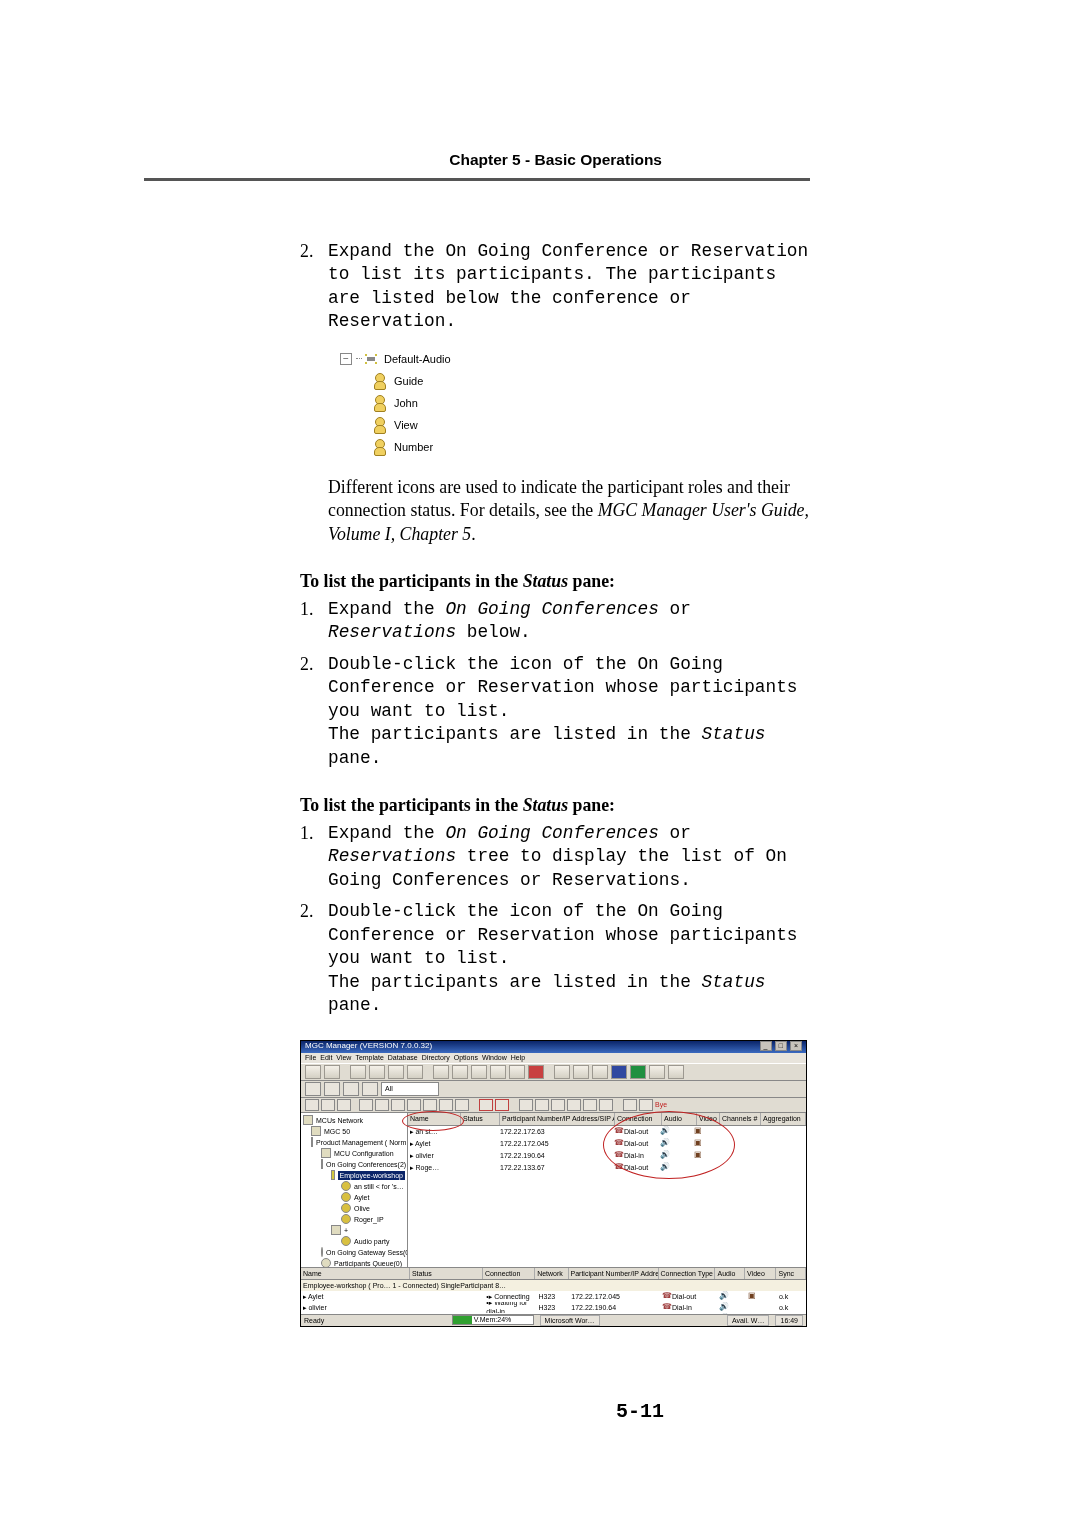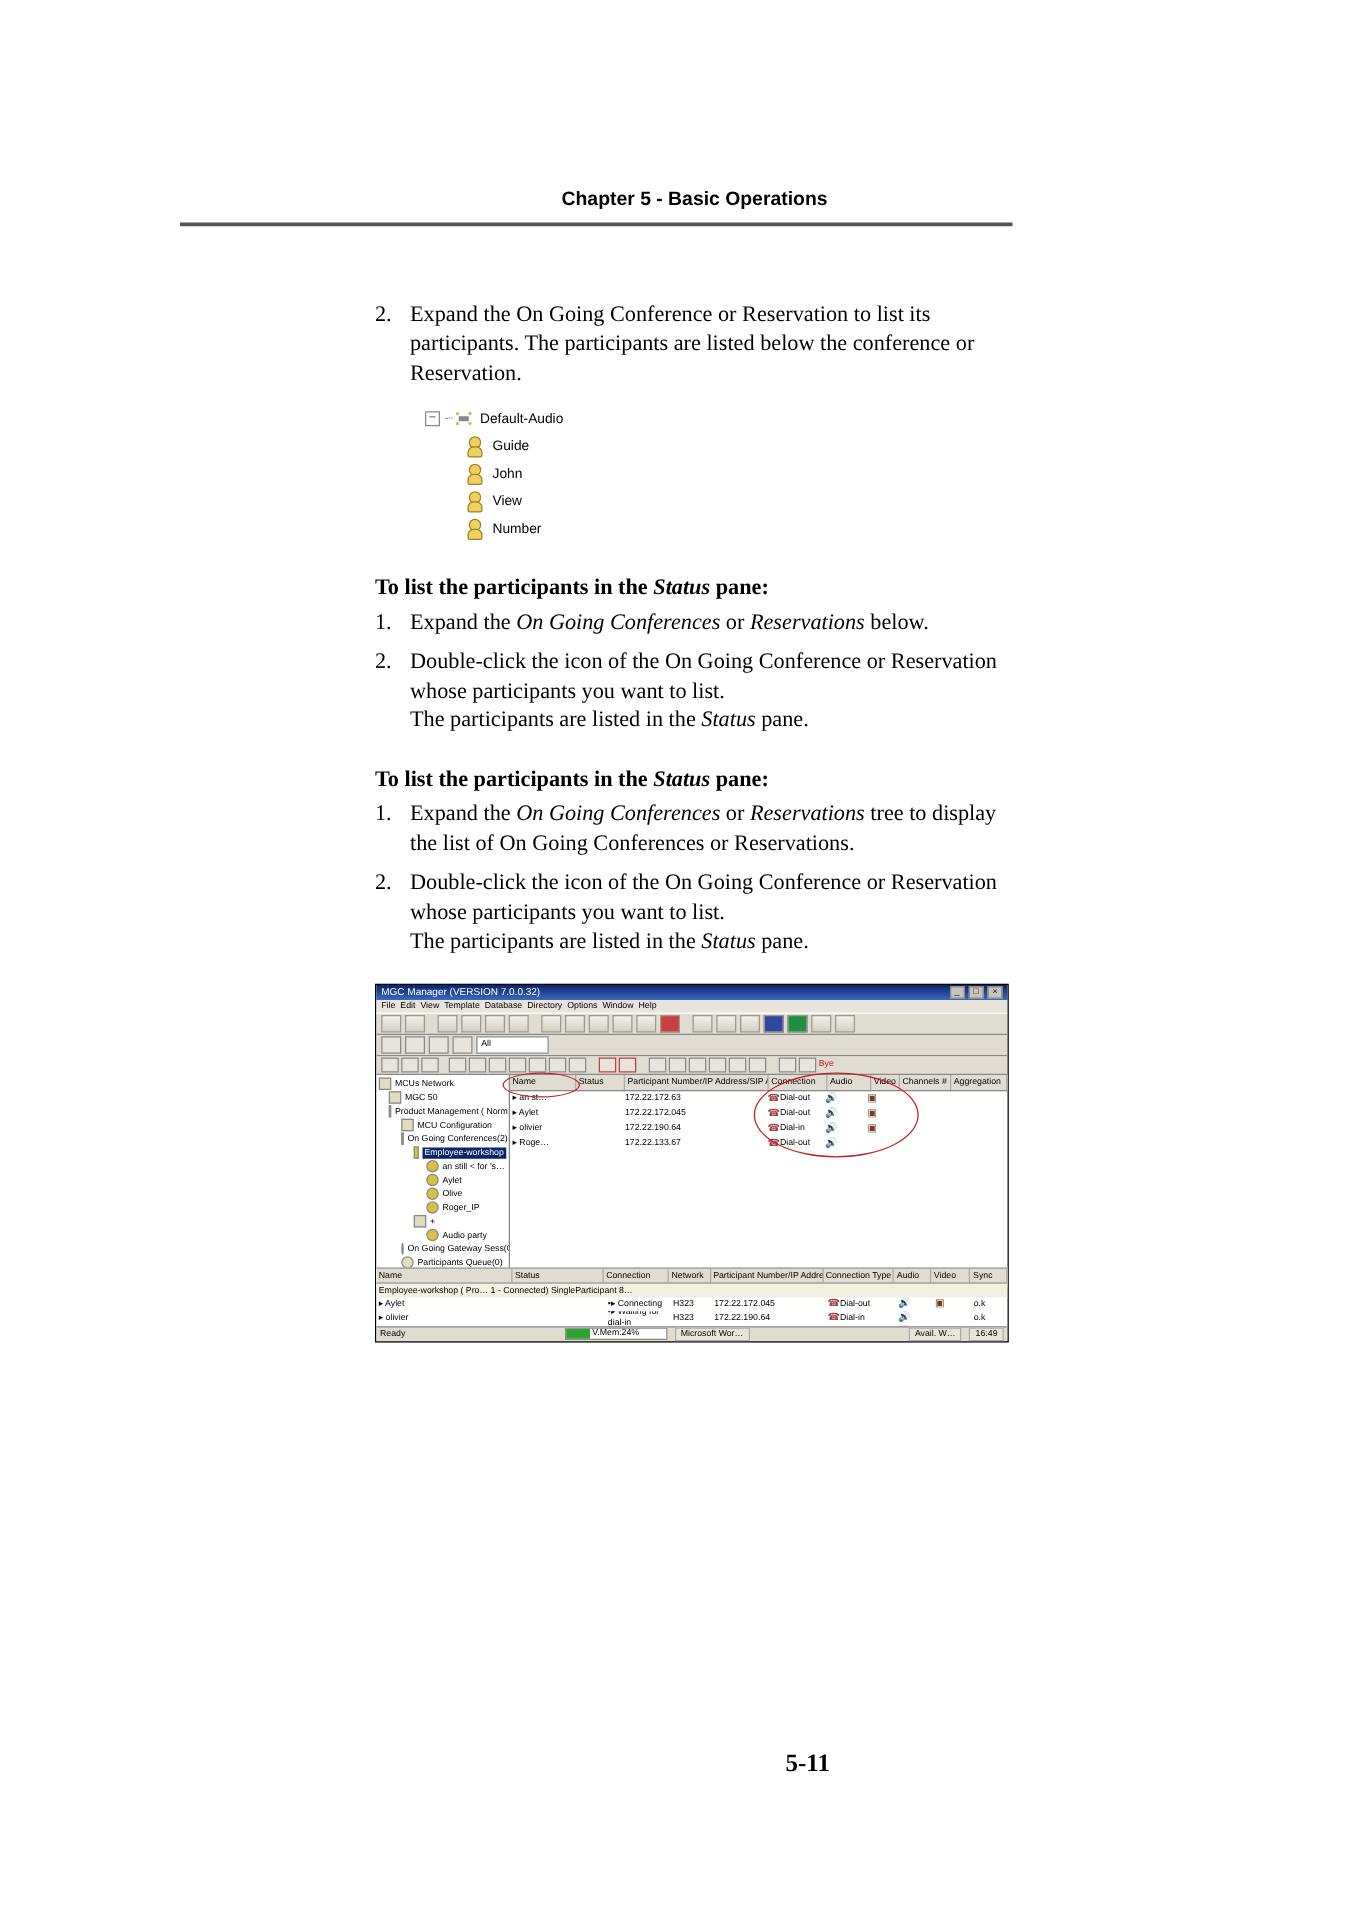--- a/index.html
+++ b/index.html
@@ -44,20 +44,21 @@
   .list-item {
     display: flex;
     margin-bottom: 8px;
   }
   .list-num {
     width: 28px;
     flex-shrink: 0;
   }
   .list-body {
     flex: 1;
+    font-family: Liberation Mono, monospace;
   }
   .italic { font-style: italic; }
   .section-heading {
     font-weight: bold;
     font-size: 17.8px;
     margin-top: 24px;
     margin-bottom: 4px;
   }
 
   
@@ -412,21 +413,21 @@
     font-size: 7px;
     display: inline-flex;
     align-items: center;
     justify-content: center;
   }
 
   .page-num {
     position: absolute;
     bottom: 105px;
     right: 268px;
-    font-family: Liberation Serif, serif;
+    font-family: Liberation Mono, monospace;
     font-weight: bold;
     font-size: 20px;
   }
 </style>
 </head>
 <body>
 <div class="page">
 
 <div class="chapter-label">Chapter 5 - Basic Operations</div>
 <div class="header-line"></div>
@@ -456,20 +457,23 @@
     <div class="tree-leaf">
       <span class="person-icon"></span>
       <span>View</span>
     </div>
     <div class="tree-leaf">
       <span class="person-icon"></span>
       <span>Number</span>
     </div>
   </div>
 
+  <div style="margin-left:28px;">
+    <span>Different icons are used to indicate the participant roles and their connection status. For details, see the </span><span class="italic">MGC Manager User's Guide, Volume I, Chapter 5</span><span>.</span>
+  </div>
 
   <div class="section-heading">
     <span>To list the participants in the </span><span class="italic">Status</span><span> pane:</span>
   </div>
   <div class="list-item">
     <div class="list-num">1.</div>
     <div class="list-body">
       <span>Expand the </span><span class="italic">On Going Conferences</span><span> or </span><span class="italic">Reservations</span><span> below.</span>
     </div>
   </div>

